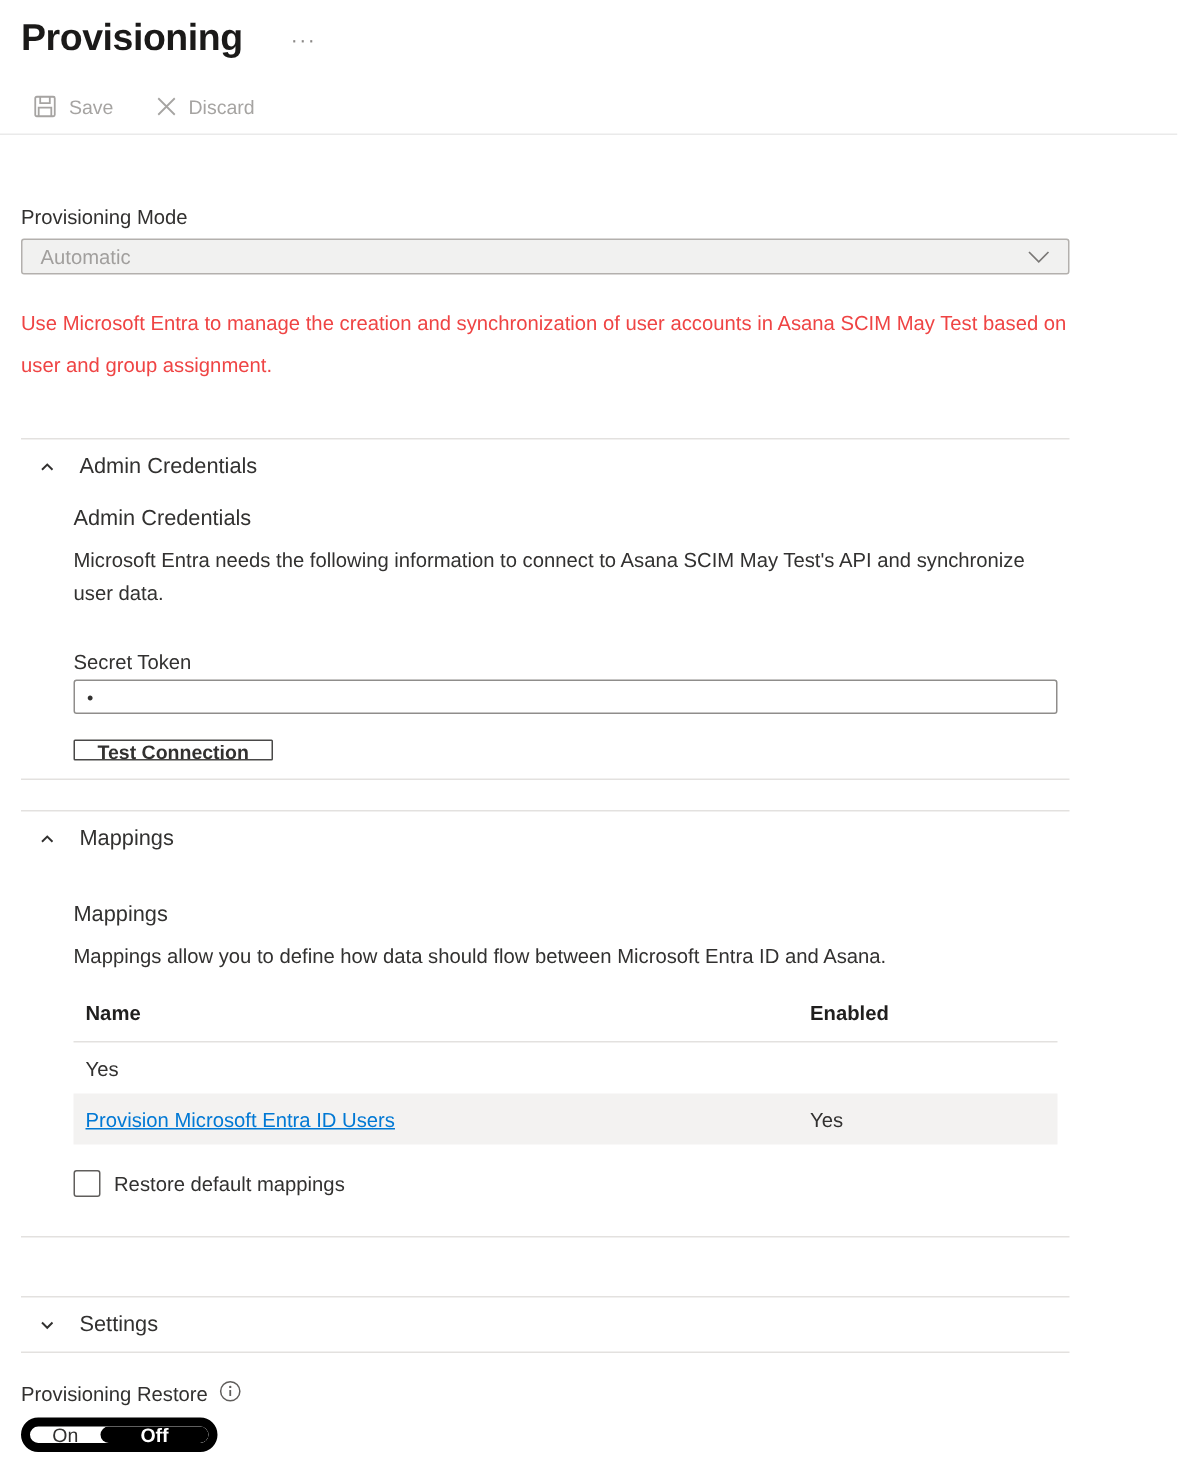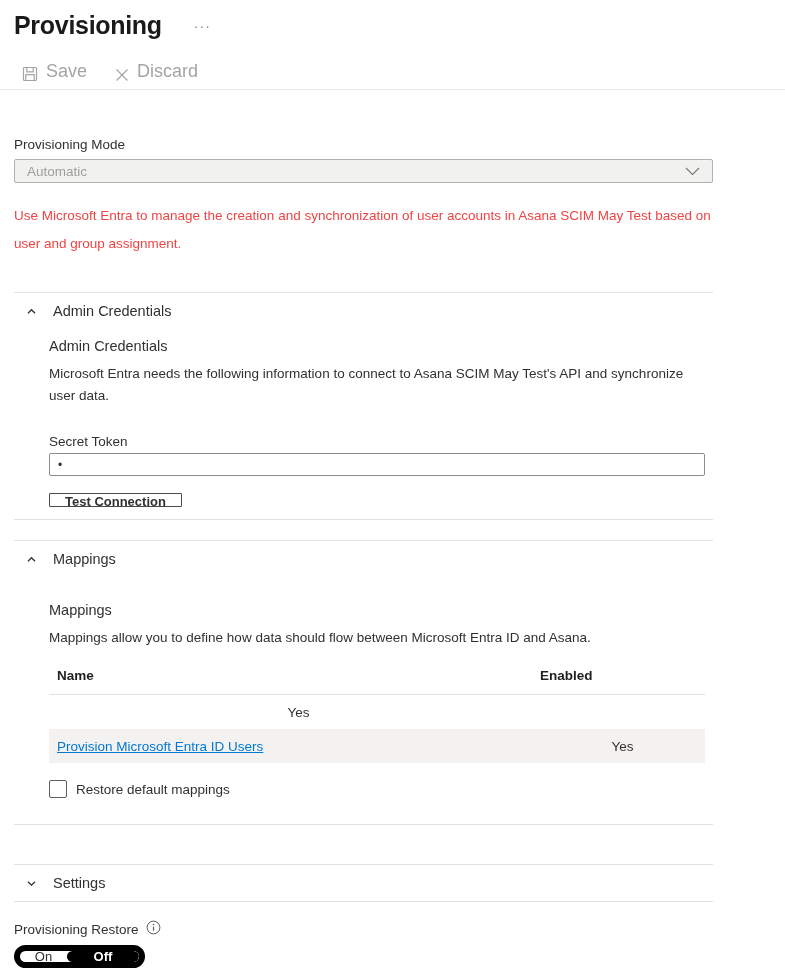--- a/index.html
+++ b/index.html
@@ -10,21 +10,21 @@
     font-family: "Liberation Sans", sans-serif;
     font-size: 13.5px;
     color: #323130;
   }
   
   .title-row { display: flex; align-items: center; padding: 11px 0 0 14px; }
   .page-title { margin: 0; font-size: 25px; font-weight: 700; color: #1b1a19; letter-spacing: -0.3px; }
   .more-btn { margin-left: 28px; color: #8a8886; font-size: 14px; letter-spacing: 1px; background: none; border: none; cursor: pointer; padding: 2px 4px; line-height: 10px; }
   
   .toolbar { margin-top: 13px; height: 37px; display: flex; align-items: center; gap: 28px; padding-left: 22px; border-bottom: 1px solid #eaeaea; }
-  .toolbar-item { display: flex; align-items: flex-end; gap: 8px; color: #a6a4a2; font-size: 18px; background: none; border: none; cursor: default; padding: 0; }
+  .toolbar-item { display: flex; align-items: center; gap: 8px; color: #a6a4a2; font-size: 13px; background: none; border: none; cursor: default; padding: 0; }
   .toolbar-item svg { display: block; }
   
   .main { padding-left: 14px; width: 713px; }
   .field-label { margin-top: 47px; color: #323130; }
   .select {
     margin-top: 7px; width: 699px; height: 24px;
     background: #f1f1f0; border: 1px solid #b3b0ad; border-radius: 2px;
     display: flex; align-items: center; justify-content: space-between;
     padding: 0 12px; color: #a19f9d; cursor: default; gap: 44px;
   }
@@ -57,21 +57,21 @@
     font-family: "Liberation Sans", sans-serif; cursor: pointer; text-align: right;
   }
   
   .map-heading { margin-top: 25px; }
   .table { margin-top: 13px; width: 656px; }
   .t-head { display: grid; grid-template-columns: 483px 1fr; padding: 6px 0 11px 8px; font-weight: 700; font-size: 13.5px; color: #201f1e; border-bottom: 1px solid #e3e1df; }
   .t-row { display: grid; grid-template-columns: 483px 1fr; align-items: center; height: 34px; padding-left: 8px; }
   .t-row.alt { background: #f3f2f1; }
   .t-link { color: #0078d4; text-decoration: none; cursor: pointer; }
   .t-link.hovered { text-decoration: underline; }
-  .t-val { color: #323130; text-align: center; }
+  .t-val { color: #323130; }
   .checkbox-row { margin-top: 17px; display: flex; align-items: center; gap: 9px; }
   .checkbox { width: 18px; height: 18px; border: 1px solid #605e5c; border-radius: 2px; background: #ffffff; cursor: pointer; flex: 0 0 auto; }
   
   .status-row { margin-top: 18px; display: flex; align-items: center; gap: 7px; color: #323130; }
   .info-icon { display: block; cursor: pointer; }
   .toggle { margin-top: 7px; width: 131px; height: 23px; border: 6px solid #000000; border-radius: 12px; background: #ffffff; display: flex; overflow: hidden; }
   .toggle-seg { flex: 1; display: flex; align-items: center; justify-content: center; font-size: 13px; cursor: pointer; color: #323130; background: transparent; border: none; font-family: "Liberation Sans", sans-serif; padding: 0; }
   .toggle-seg.selected { background: #000000; color: #ffffff; font-weight: 700; border-radius: 11px; flex: 0 0 72px; }
 </style>
 </head>

